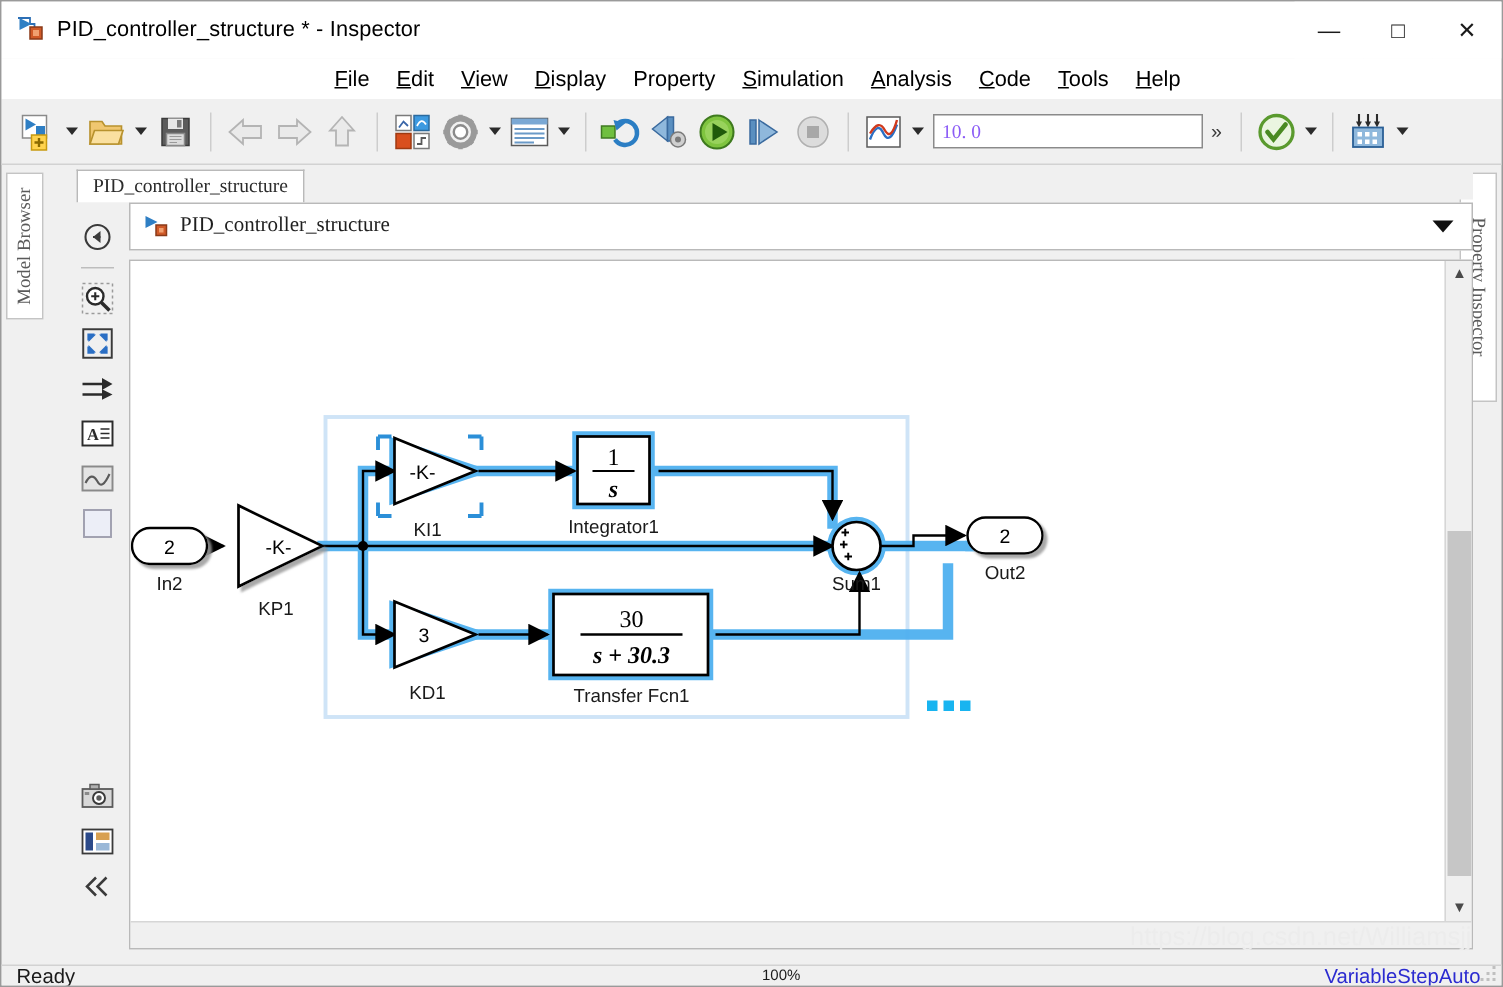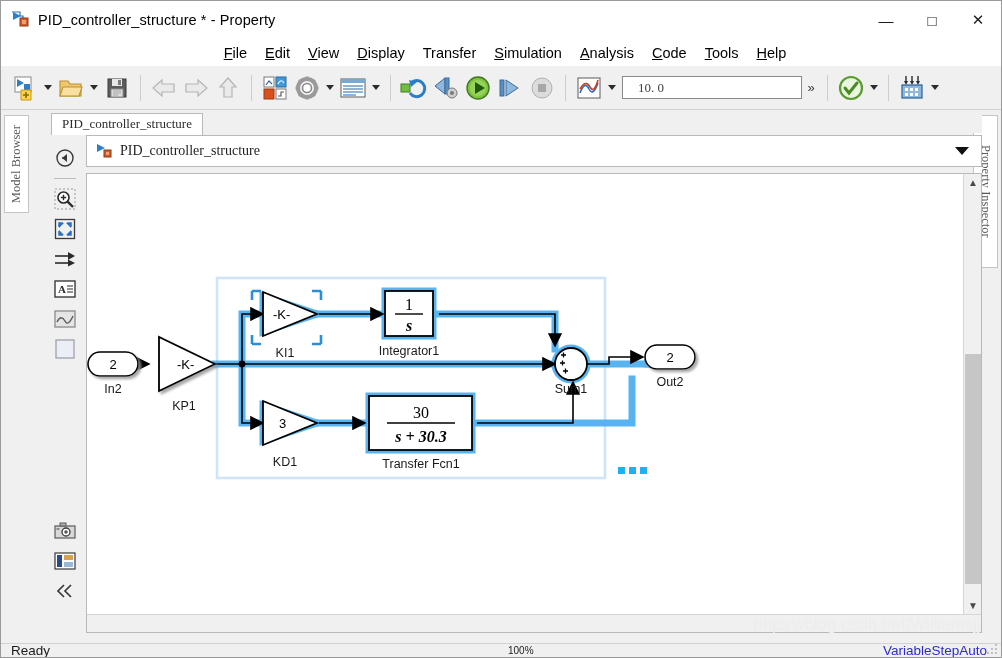--- a/index.html
+++ b/index.html
@@ -68,21 +68,21 @@
   .tb-caret::after {
     content: ""; width: 0; height: 0;
     border-left: 4px solid transparent; border-right: 4px solid transparent;
     border-top: 5px solid #2b2b2b;
   }
   .tb-sep {
     width: 1px; height: 26px; background: #cdcdcd; margin: 0 7px; flex: none;
   }
   .time-field {
     width: 180px; height: 23px; background: #fff; border: 1px solid #8a8a8a;
-    font-size: 13px; color: #404040; padding: 0 15px; line-height: 21px;
+    font-size: 13px; color: #8b5cf6; padding: 0 5px; line-height: 21px;
     font-family: "Liberation Serif", serif; flex: none; margin-left: 3px;
   }
   .tb-chev {
     font-size: 13px; color: #3a3a3a; width: 18px; text-align: center; flex: none;
   }
 
   
   .leftdock {
     position: absolute; left: 1px; top: 110px; width: 29px; height: 522px;
     background: #f0f0f0;
@@ -217,34 +217,34 @@
 
   <div class="titlebar">
     <div class="title-icon">
       <svg width="20" height="18" viewBox="0 0 20 18">
         <path d="M1 1 L9 1 L9 5 L12 5 L12 9" fill="none" stroke="#2d6fb5" stroke-width="1.2"></path>
         <polygon points="2,1 10,5 2,9" fill="#2f7fc4"></polygon>
         <rect x="9" y="7" width="8" height="8" fill="#d05a28" stroke="#8a3a18" stroke-width="1"></rect>
         <rect x="11" y="9" width="4" height="4" fill="#f0a070"></rect>
       </svg>
     </div>
-    <div class="title-text">PID_controller_structure * - Property</div>
+    <div class="title-text">PID_controller_structure * - Inspector</div>
     <div class="wincontrols">
       <div class="wc">—</div>
       <div class="wc">□</div>
       <div class="wc wc-close">✕</div>
     </div>
   </div>
 
   <div class="menubar">
     <div class="menu-item"><u>F</u>ile</div>
     <div class="menu-item"><u>E</u>dit</div>
     <div class="menu-item"><u>V</u>iew</div>
     <div class="menu-item"><u>D</u>isplay</div>
-    <div class="menu-item">Transfer</div>
+    <div class="menu-item">Property</div>
     <div class="menu-item"><u>S</u>imulation</div>
     <div class="menu-item"><u>A</u>nalysis</div>
     <div class="menu-item"><u>C</u>ode</div>
     <div class="menu-item"><u>T</u>ools</div>
     <div class="menu-item"><u>H</u>elp</div>
   </div>
 
   <div class="toolbar">
 
     <div class="tb-btn">

